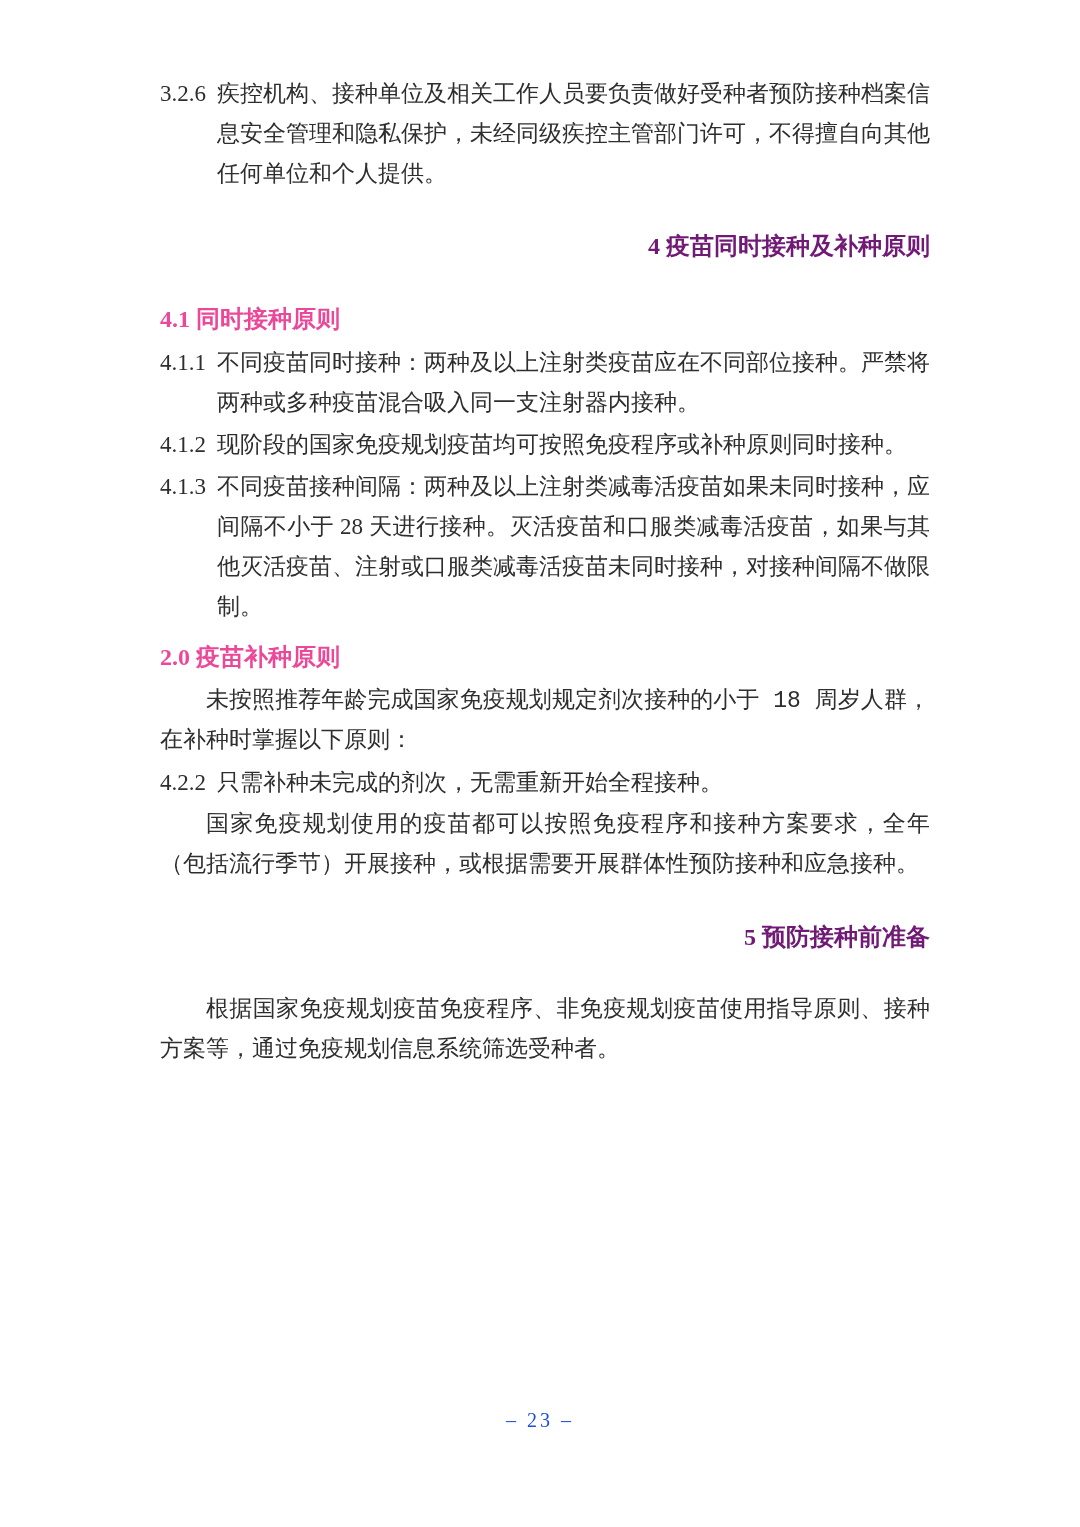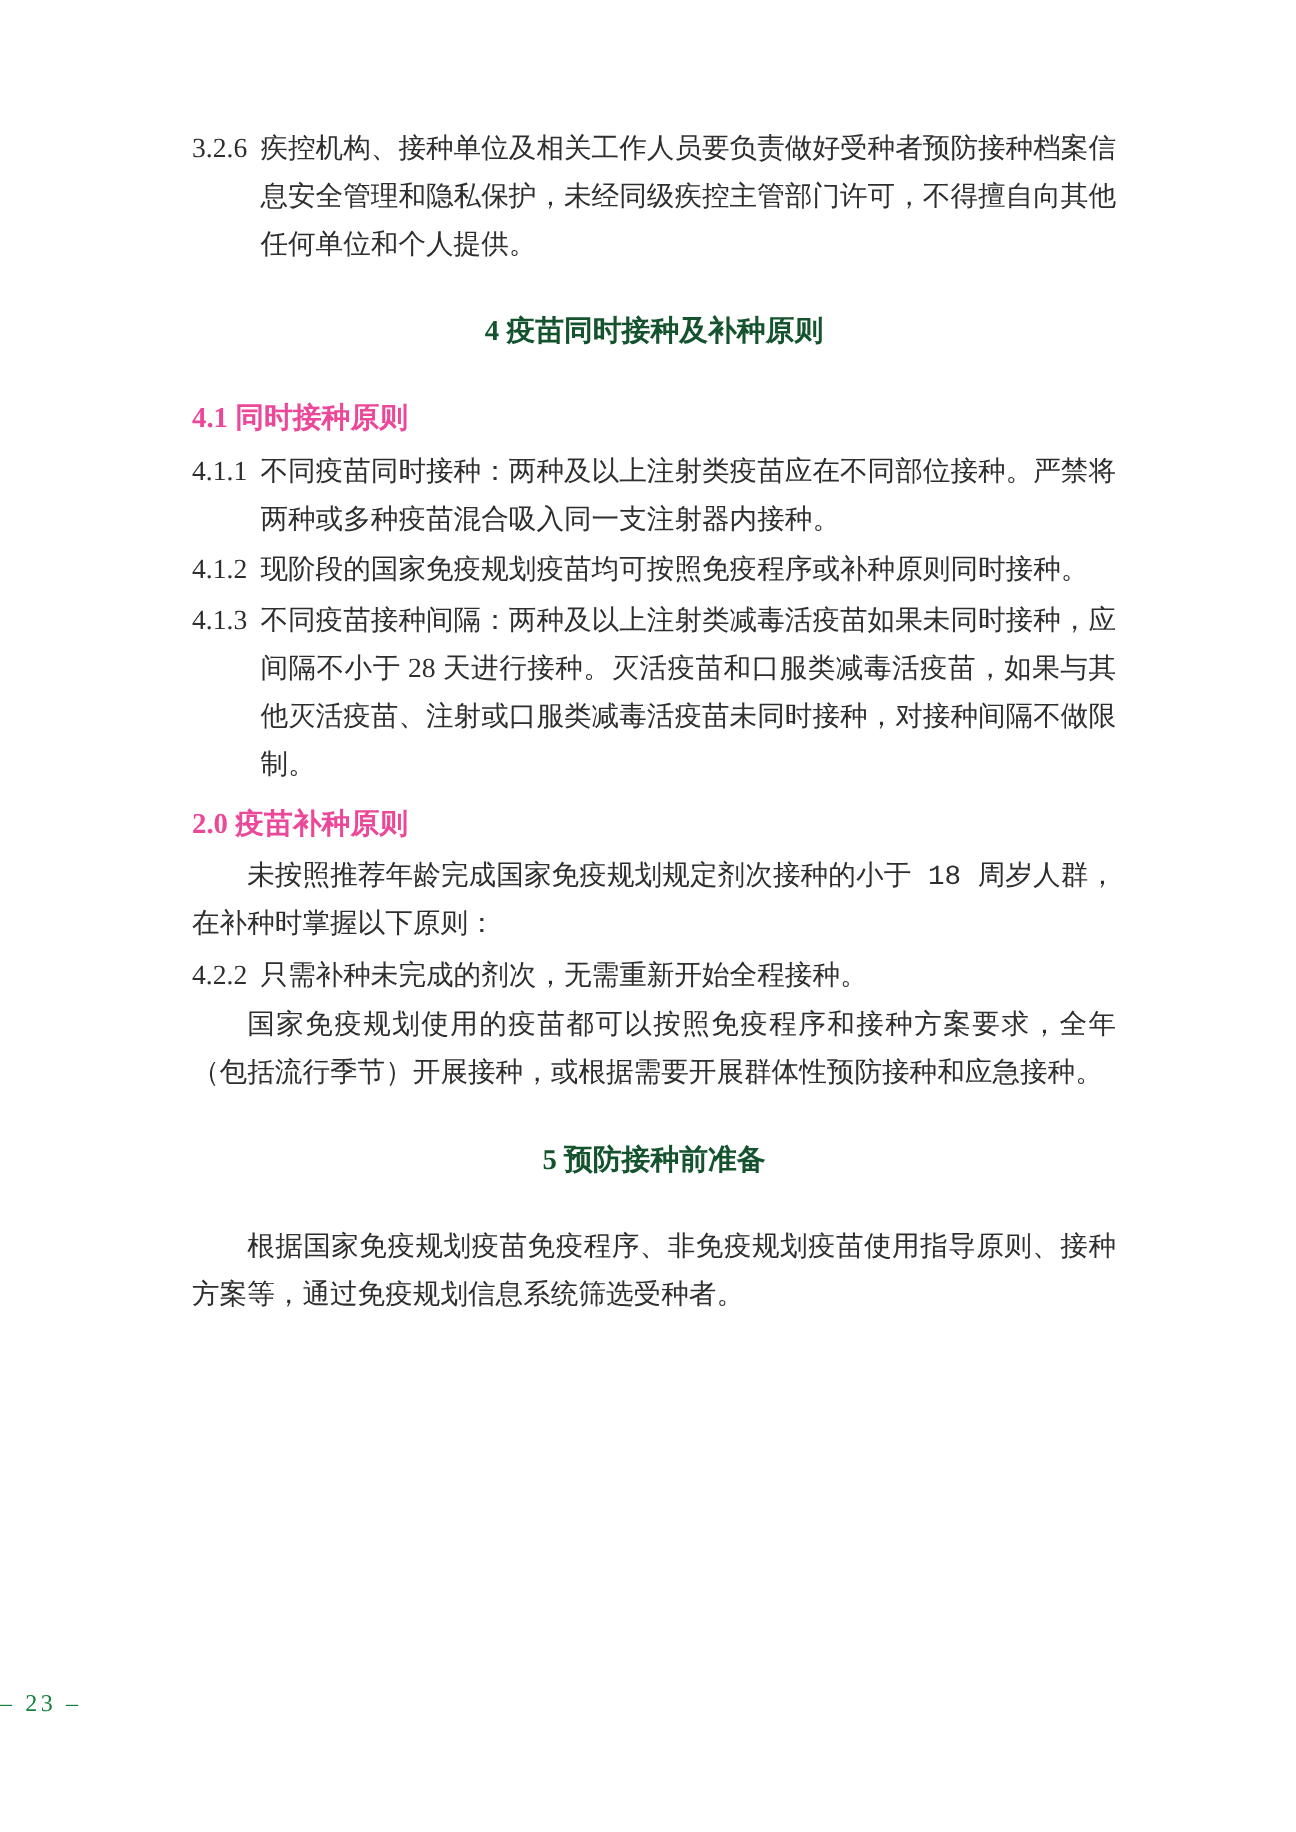--- a/index.html
+++ b/index.html
@@ -14,21 +14,21 @@
     background: #ffffff;
     overflow: hidden;
     font-family: "Liberation Serif", "DejaVu Serif", serif;
     color: #2e2e2e;
   }
   .content {
     position: absolute;
     top: 0;
     left: 160px;
     width: 770px;
-    padding-top: 104px;
+    padding-top: 74px;
     font-size: 23px;
     line-height: 40px;
     text-align: justify;
   }
   .numbered {
     margin: 0 0 2px 0;
     padding-left: 57px;
     text-indent: -57px;
   }
   .numbered .num {
@@ -37,43 +37,44 @@
     text-indent: 0;
   }
   .para {
     margin: 0 0 2px 0;
     text-indent: 46px;
     font-family: Liberation Mono, monospace;
   }
   .section-heading {
     font-size: 24px;
     font-weight: 700;
-    color: #14532d;
+    color: #701a75;
     line-height: 40px;
     margin: 32px 0 33px 0;
-    text-align: center;
+    text-align: right;
     text-indent: 0;
   }
   .sub-heading {
     font-size: 24px;
     font-weight: 700;
     color: #ec4899;
     line-height: 40px;
     margin: 10px 0 4px 0;
     text-align: left;
     text-indent: 0;
   }
   .page-footer {
     position: absolute;
     left: 0;
     right: 0;
     bottom: 87px;
+    text-align: center;
     font-size: 20px;
     line-height: 40px;
-    color: #15803d;
+    color: #1d4ed8;
     letter-spacing: 3px;
   }
 </style>
 </head>
 <body>
 
 <div class="page">
   <main class="content">
 
     <p class="numbered"><span class="num">3.2.6</span><span>疾控机构、接种单位及相关工作人员要负责做好受种者预防接种档案信息安全管理和隐私保护，未经同级疾控主管部门许可，不得擅自向其他任何单位和个人提供。</span></p>

